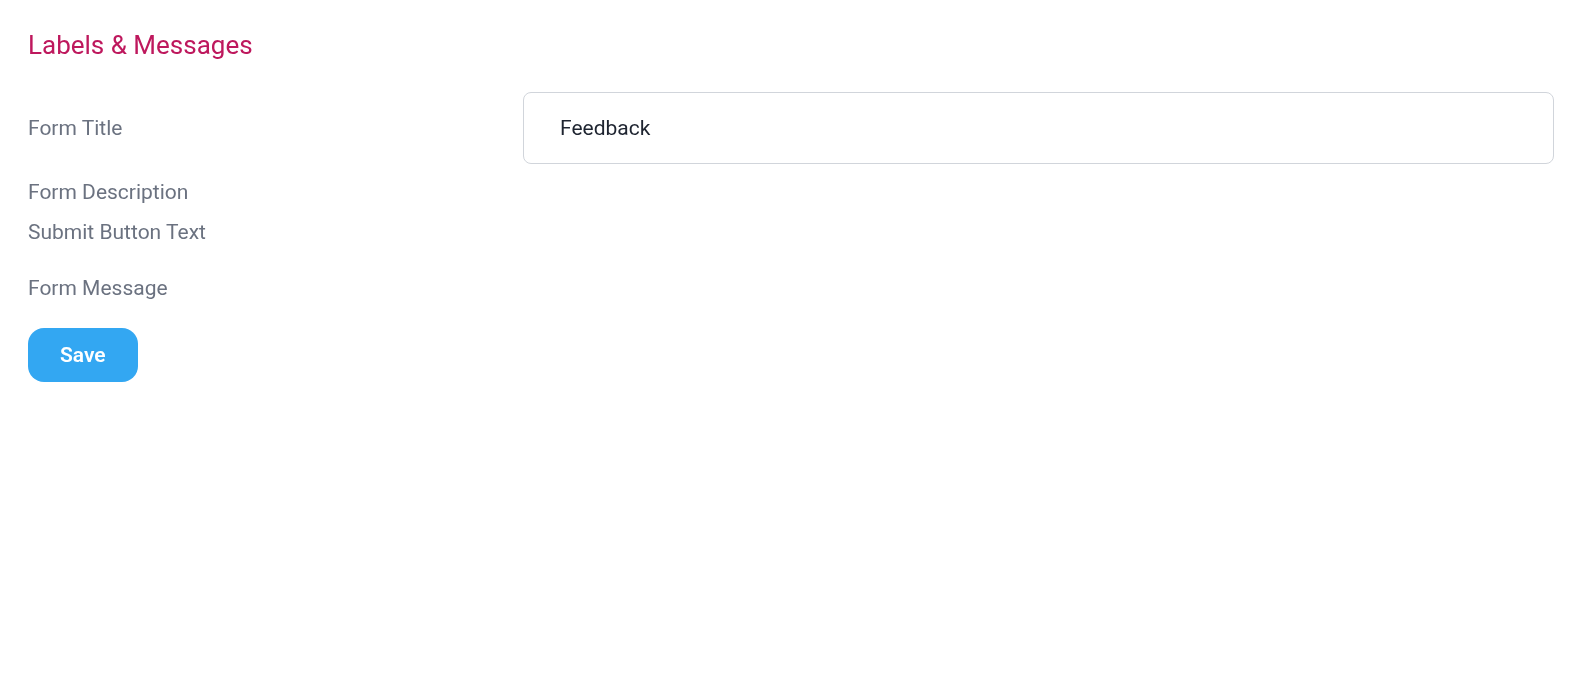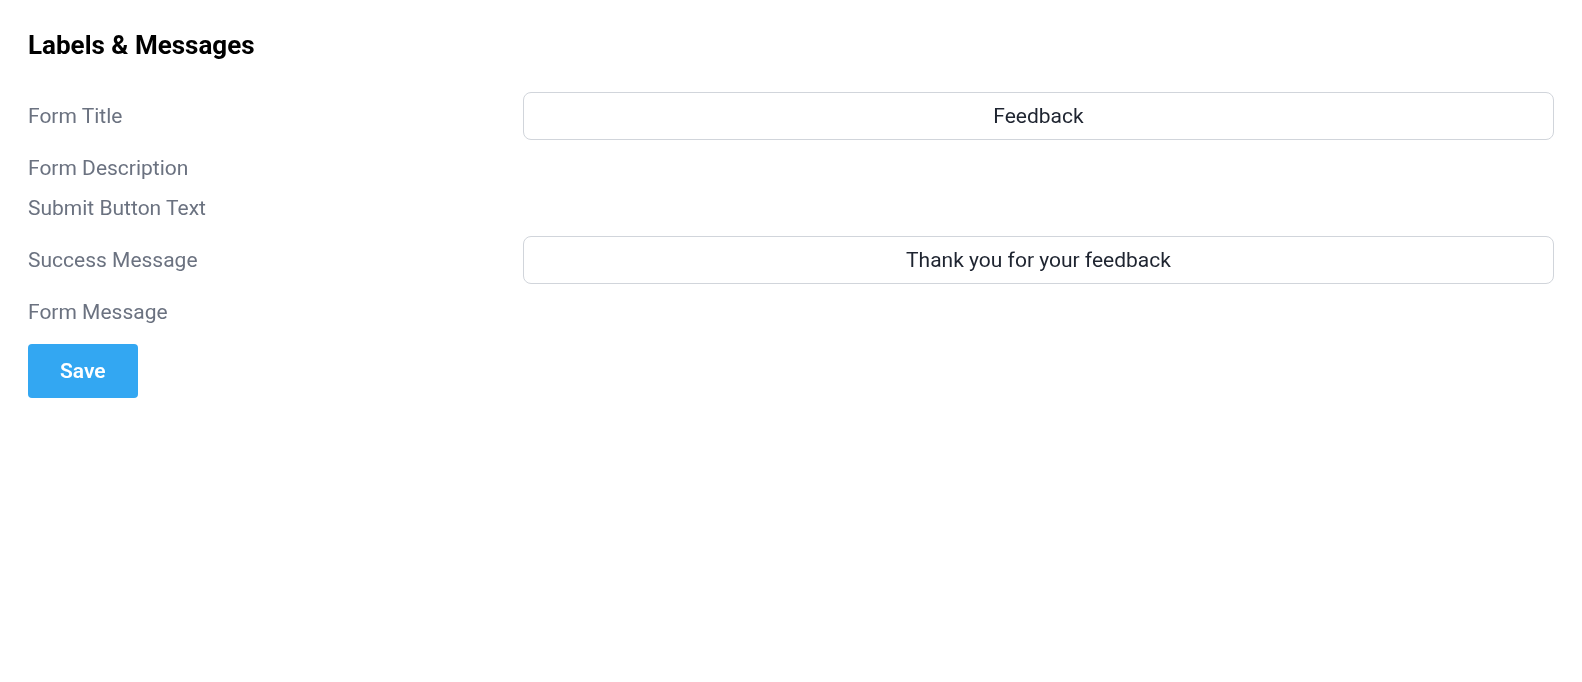--- a/index.html
+++ b/index.html
@@ -8,61 +8,60 @@
       padding: 0;
     }
     body {
       font-family: -apple-system, BlinkMacSystemFont, "Segoe UI", Roboto, "Helvetica Neue", Arial, sans-serif;
       background: #ffffff;
       padding: 30px 28px;
       color: #1e2430;
     }
     .section-heading {
       font-size: 26px;
-      font-weight: 700;
-      color: #000000;
+      font-weight: 400;
+      color: #be185d;
       margin-bottom: 32px;
     }
     .form-row {
       display: flex;
       align-items: center;
       margin-bottom: 16px;
     }
     .form-label {
       width: 495px;
       flex-shrink: 0;
       font-size: 21px;
       color: #6b7280;
       font-weight: 400;
     }
     .form-input {
       flex: 1;
-      height: 48px;
+      height: 72px;
       padding: 0 36px;
       font-size: 21px;
       color: #1e2430;
       border: 1px solid #d1d5db;
       border-radius: 8px;
       background: #ffffff;
       outline: none;
       font-family: inherit;
-      text-align: center;
     }
     .save-button {
       display: inline-block;
       padding: 15px 32px;
       font-size: 21px;
       font-weight: 600;
       color: #ffffff;
       background: #33a7f2;
       border: none;
-      border-radius: 4px;
+      border-radius: 16px;
       cursor: pointer;
       font-family: inherit;
-      margin-top: 4px;
+      margin-top: 12px;
     }
   </style>
 </head>
 <body>
 
 
 
 <h2 class="section-heading">Labels &amp; Messages</h2>
 
 <div class="form-row">
@@ -72,22 +71,20 @@
 
 <div class="form-row">
   <label class="form-label">Form Description</label>
 </div>
 
 <div class="form-row">
   <label class="form-label">Submit Button Text</label>
 </div>
 
 <div class="form-row">
-  <label class="form-label">Success Message</label>
-  <input type="text" class="form-input" value="Thank you for your feedback" style="">
 </div>
 
 <div class="form-row">
   <label class="form-label">Form Message</label>
 </div>
 
 <button class="save-button">Save</button>
 
 
 

